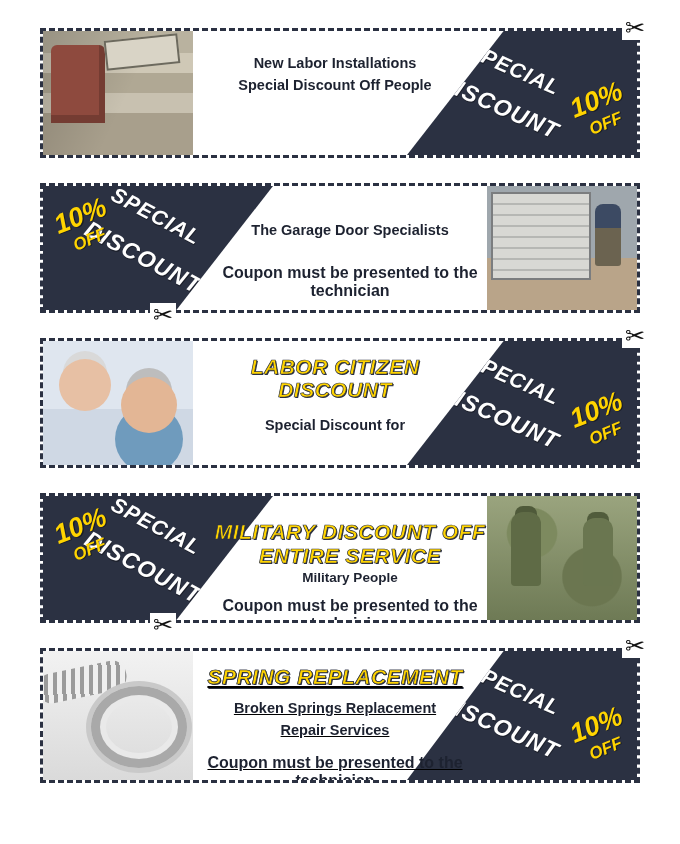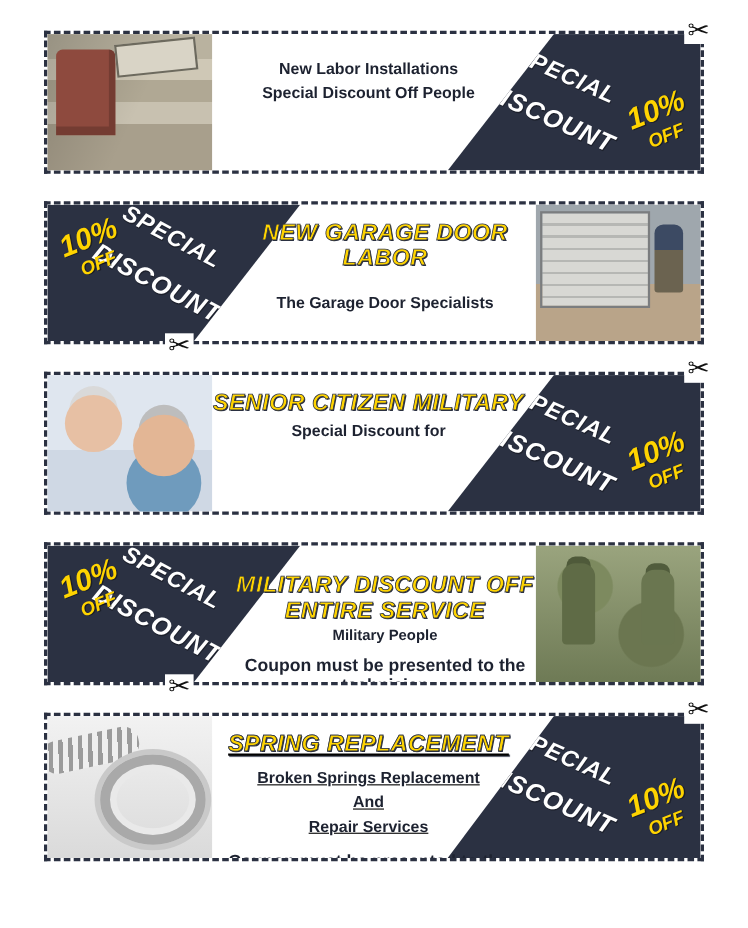--- a/index.html
+++ b/index.html
@@ -302,21 +302,20 @@
       </div>
       <div class="banner left">
         <span class="bigtext b-special">SPECIAL</span>
         <span class="bigtext b-discount">DISCOUNT</span>
         <span class="pct">
           <span class="num">10%</span>
           <span class="off">OFF</span>
         </span>
       </div>
       <div class="content" style="left:170px; right:150px; padding-top:14px;">
-        <p class="c-title">NEW GARAGE DOOR LABOR</p>
         <p class="c-sub" style="margin-top:20px;">The Garage Door Specialists</p>
         <p class="c-note" style="margin-top:22px;">Coupon must be presented to the technician</p>
       </div>
     </div>
     <span class="scissors left" style="bottom:-14px;">✂</span>
   </div>
 
   <div class="coupon-wrap" style="margin-top:25px;">
     <span class="scissors right" style="top:-14px;">✂</span>
     <div class="coupon" style="height:130px;">
@@ -325,22 +324,22 @@
       </div>
       <div class="banner right">
         <span class="bigtext b-special">SPECIAL</span>
         <span class="bigtext b-discount">DISCOUNT</span>
         <span class="pct">
           <span class="num">10%</span>
           <span class="off">OFF</span>
         </span>
       </div>
       <div class="content" style="left:150px; right:160px; padding-top:14px;">
-        <p class="c-title">SENIOR CITIZEN MILITARY</p>
-        <p class="c-sub" style="margin-top:4px;">Special Discount for</p>
+        <p class="c-title">LABOR CITIZEN DISCOUNT</p>
+        <p class="c-sub" style="margin-top:14px;">Special Discount for</p>
 
       </div>
     </div>
   </div>
 
   <div class="coupon-wrap" style="margin-top:25px;">
     <div class="coupon" style="height:130px;">
       <div class="photo right" style="width:150px;">
         <div class="img-military"></div>
       </div>
@@ -371,20 +370,19 @@
         <span class="bigtext b-special">SPECIAL</span>
         <span class="bigtext b-discount">DISCOUNT</span>
         <span class="pct">
           <span class="num">10%</span>
           <span class="off">OFF</span>
         </span>
       </div>
       <div class="content" style="left:150px; right:160px; padding-top:14px;text-decoration:underline;">
         <p class="c-title">SPRING REPLACEMENT</p>
         <p class="c-sub" style="margin-top:10px;">Broken Springs Replacement</p>
-        <p class="c-sub">And</p>
         <p class="c-sub">Repair Services</p>
         <p class="c-note" style="margin-top:12px;">Coupon must be presented to the technician</p>
       </div>
     </div>
   </div>
 
 </div>
 
 </body></html>

